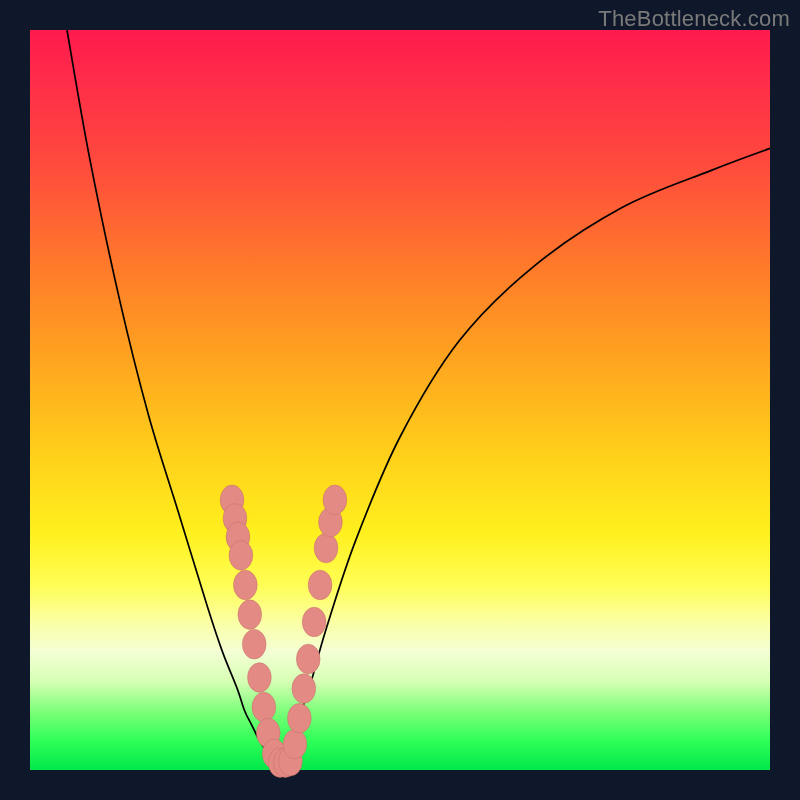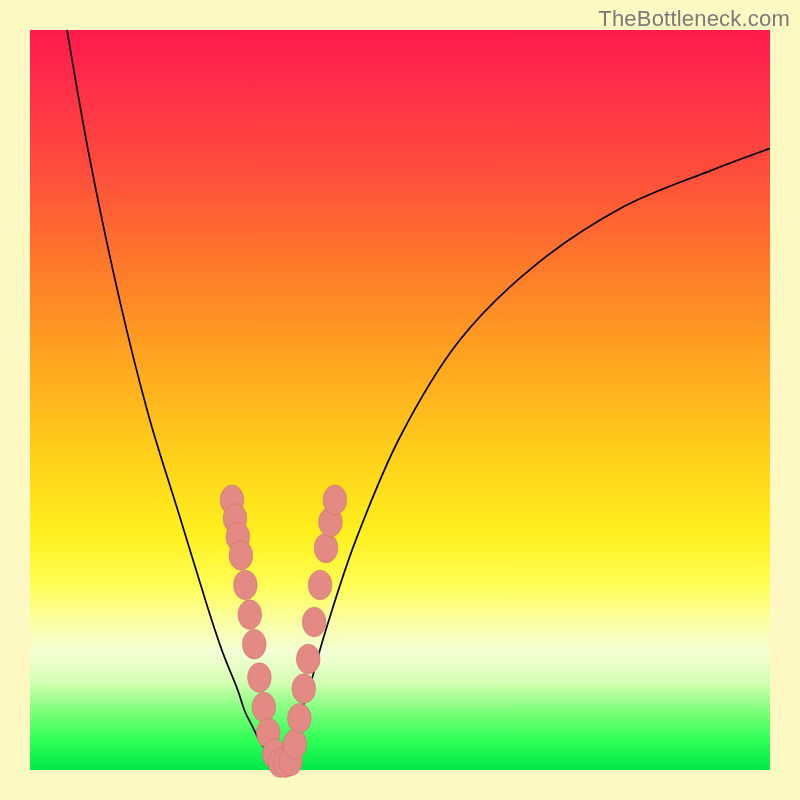--- a/index.html
+++ b/index.html
@@ -8,21 +8,21 @@
     width: 800px;
     height: 800px;
     background: #000;
     font-family: Arial, Helvetica, sans-serif;
     overflow: hidden;
   }
   .stage {
     position: relative;
     width: 800px;
     height: 800px;
-    background: #fef9c3;
+    background: #0f172a;
   }
   .plot {
     position: absolute;
     left: 30px;
     top: 30px;
     width: 740px;
     height: 740px;
     
     background: linear-gradient(
       to bottom,

